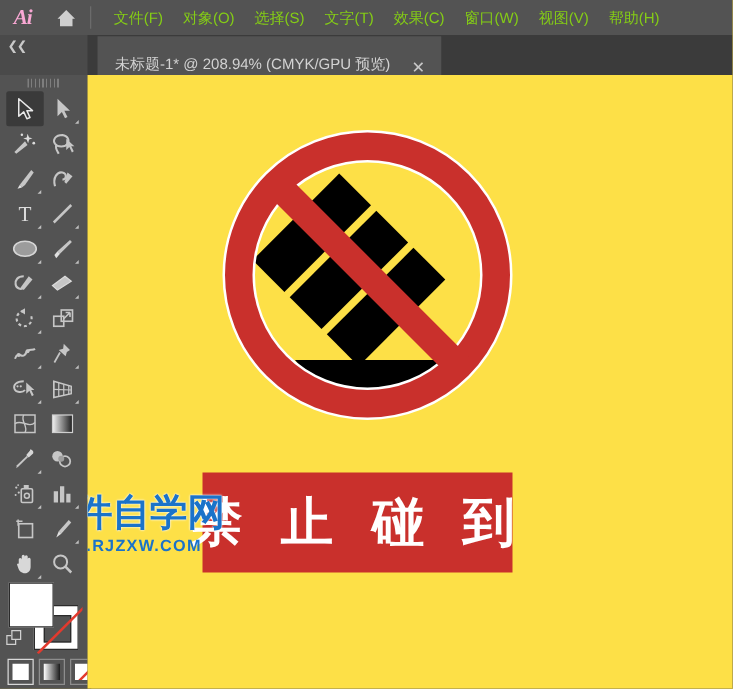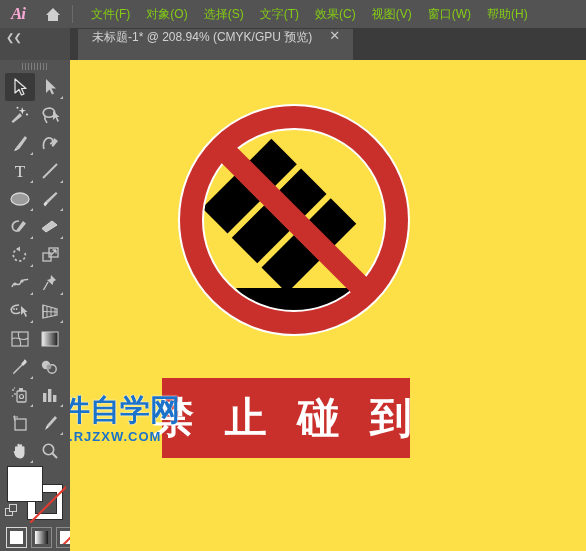--- a/index.html
+++ b/index.html
@@ -44,21 +44,21 @@
   #tool-header {
     position:absolute; left:0; top:28px; width:70px; height:32px;
     background:#4A4A4A;
   }
   #collapse-btn {
     position:absolute; left:6px; top:4px; width:18px; height:12px;
     color:#C9C9C9; font-size:10px; line-height:12px; letter-spacing:-1px;
   }
   #doc-tab {
     position:absolute; left:78px; top:29px; height:31px;
-    background:#535353; display:flex; align-items:flex-start;
+    background:#535353; display:flex; align-items:flex-end;
     padding:0 6px 0 14px;
   }
   #doc-tab-title { color:#D2D2D2; font-size:12px; white-space:nowrap; }
   #doc-tab-close {
     color:#C7C7C7; font-size:13px; margin-left:14px; margin-right:4px;
     line-height:1; padding:0 3px;
   }
 
   
   #toolpanel {
@@ -171,22 +171,22 @@
         <span class="roof"></span>
           <span class="body"></span>
       </span>
     </div>
     <div id="menu-sep"></div>
     <div class="menu-item">文件(F)</div>
     <div class="menu-item">对象(O)</div>
     <div class="menu-item">选择(S)</div>
     <div class="menu-item">文字(T)</div>
     <div class="menu-item">效果(C)</div>
+    <div class="menu-item">窗口(W)</div>
     <div class="menu-item">视图(V)</div>
-    <div class="menu-item">窗口(W)</div>
     <div class="menu-item">帮助(H)</div>
   </div>
 
   <div id="tabbar"></div>
   <div id="tool-header">
     <div id="collapse-btn">❮❮</div>
   </div>
   <div id="doc-tab">
     <span id="doc-tab-title">未标题-1* @ 208.94% (CMYK/GPU 预览)</span>
     <span id="doc-tab-close">✕</span>

